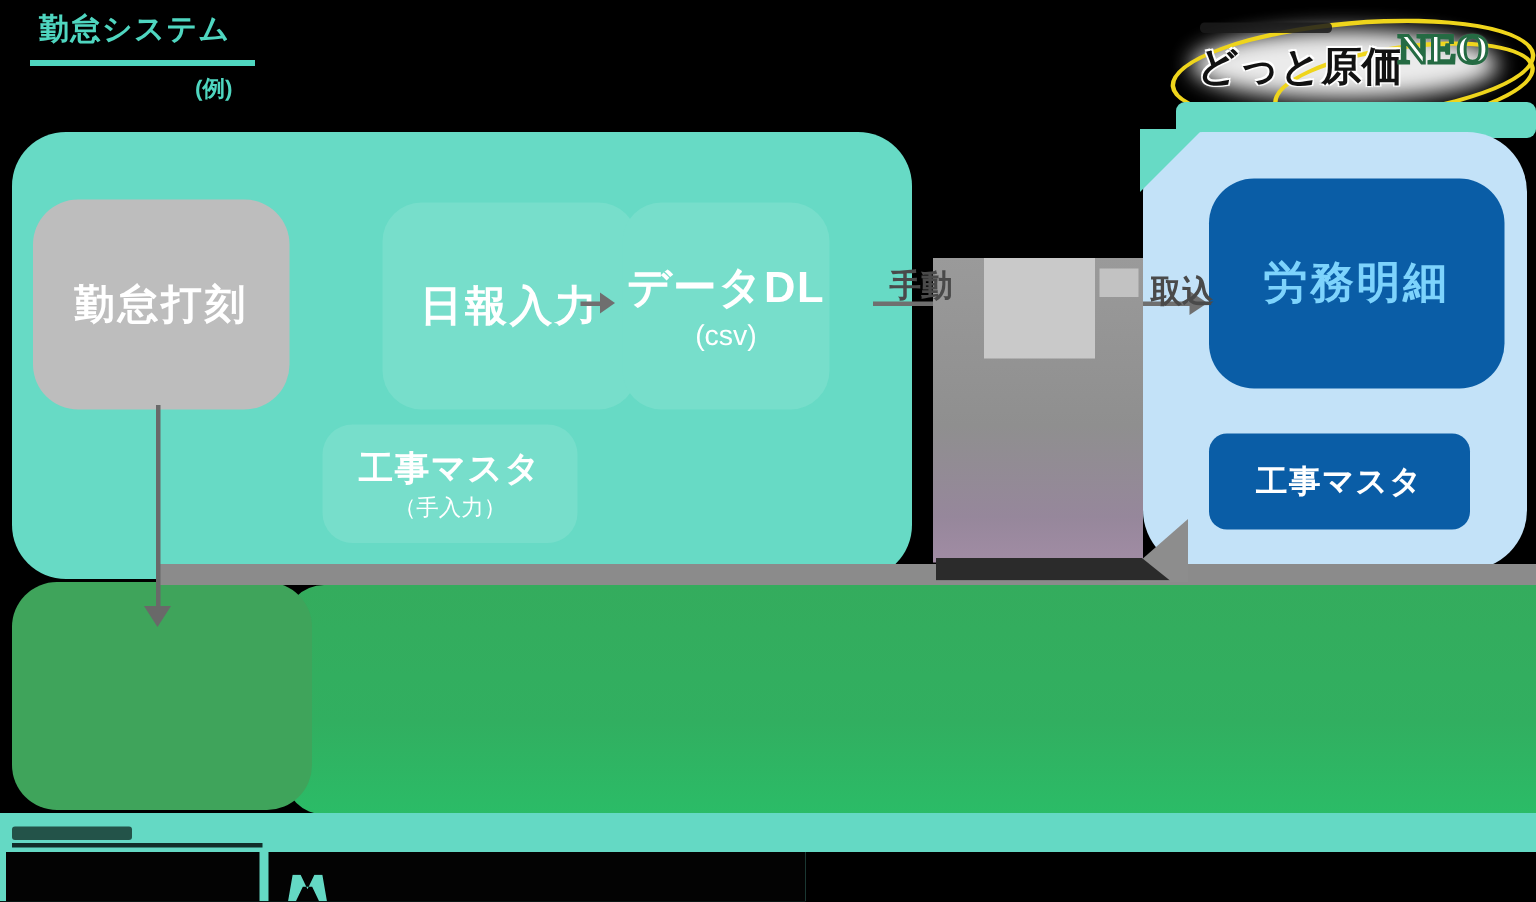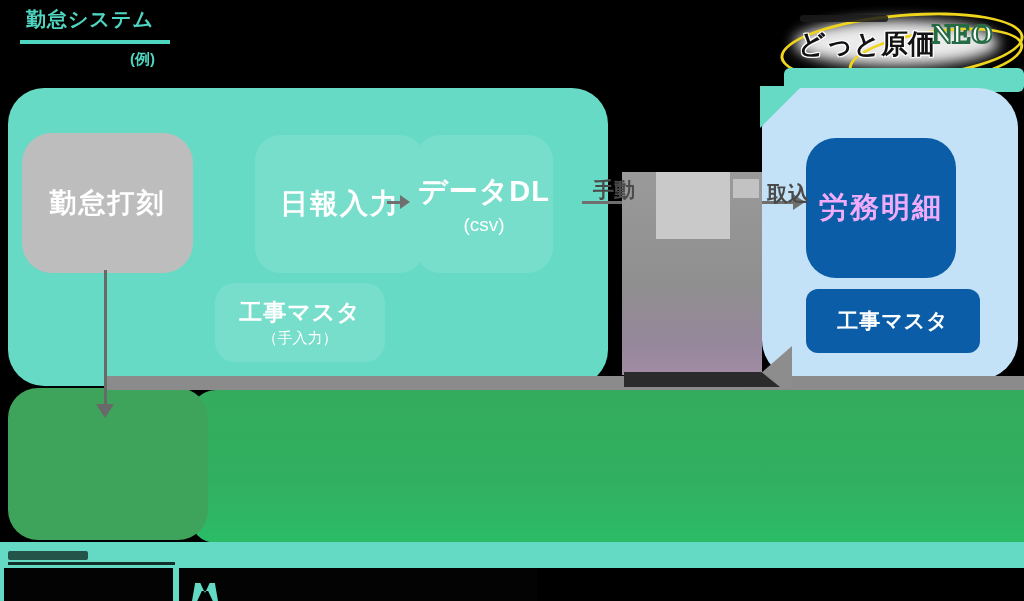--- a/index.html
+++ b/index.html
@@ -40,22 +40,22 @@
   .dl-sub{font-size:19px;margin-top:2px;}
   .master-box{left:215px;top:283px;width:170px;height:79px;background:#77DECB;border-radius:20px;color:#fff;}
   .master-main{font-size:23px;font-weight:bold;letter-spacing:1px;}
   .master-sub{font-size:15px;margin-top:1px;}
 
   
   .behind-strip{left:784px;top:68px;width:240px;height:24px;background:#67DAC5;border-radius:6px;}
   .blue-container{left:762px;top:88px;width:256px;height:292px;background:#C3E2F8;border-radius:40px;}
   .blue-bevel{left:760px;top:86px;width:42px;height:42px;background:#67DAC5;
               clip-path:polygon(0 0,100% 0,0 100%);}
-  .labor-box{left:806px;top:138px;width:150px;height:140px;background:#0A5DA6;border-radius:30px;
-             font-size:29px;font-weight:bold;color:#f0abfc;letter-spacing:2px;}
+  .labor-box{left:806px;top:119px;width:197px;height:140px;background:#0A5DA6;border-radius:30px;
+             font-size:29px;font-weight:bold;color:#7dd3fc;letter-spacing:2px;}
   .master2-box{left:806px;top:289px;width:174px;height:64px;background:#0A5DA6;border-radius:12px;
                font-size:21px;font-weight:bold;color:#fff;letter-spacing:1px;}
 
   
   .slab-body{left:622px;top:172px;width:140px;height:203px;
              background:linear-gradient(180deg,#9a9a9a 0%,#8f8f8f 55%,#96879b 85%,#a18ca4 100%);}
   .slab-inset{left:656px;top:172px;width:74px;height:67px;background:#C9C9C9;}
   .slab-inset2{left:733px;top:179px;width:26px;height:19px;background:#C2C2C2;}
   .slab-wedge{left:744px;top:346px;width:48px;height:42px;background:#8D8D8D;
               clip-path:polygon(100% 0,100% 100%,0 100%);}

